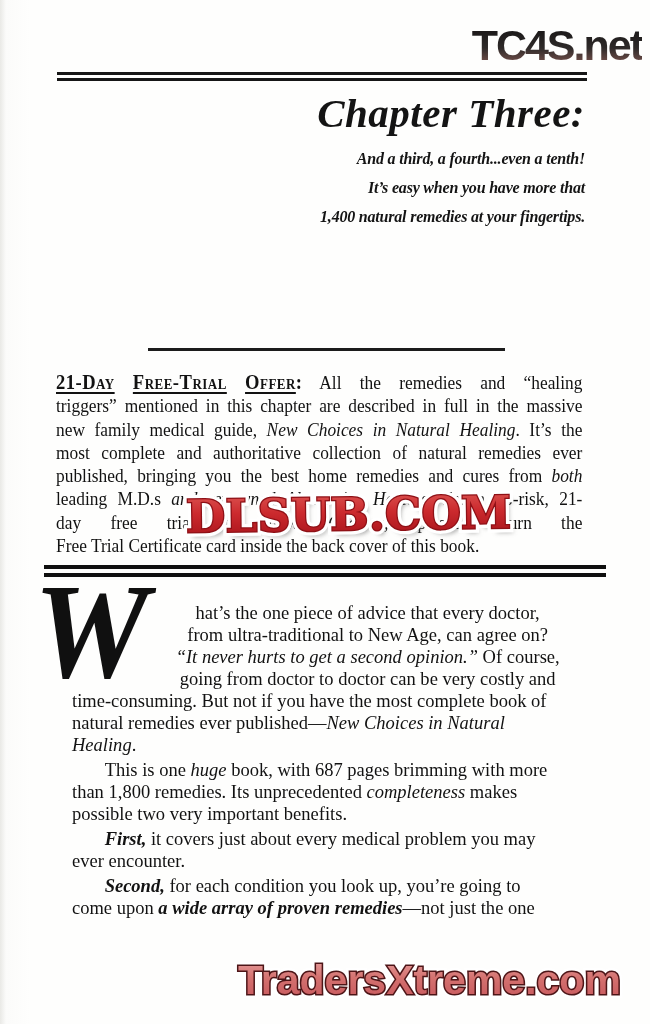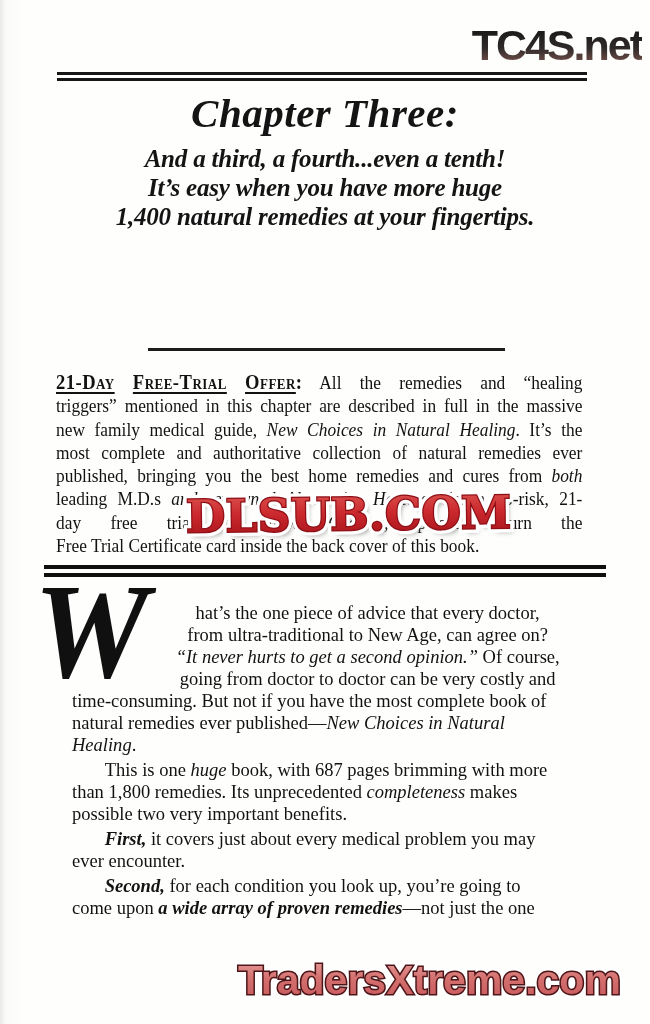--- a/index.html
+++ b/index.html
@@ -28,25 +28,25 @@
     border-top:3px solid #161616;border-bottom:3px solid #161616;
     box-sizing:border-box;
   }
   .rule-single{position:absolute;left:148px;top:348px;width:357px;height:3px;background:#1c1c1c;}
   .rule-bottom{
     position:absolute;left:44px;top:565px;width:562px;height:12px;
     border-top:4px solid #0f0f0f;border-bottom:4px solid #0f0f0f;
     box-sizing:border-box;
   }
   
-  .header{position:absolute;left:65px;top:90px;width:520px;text-align:center;}
+  .header{position:absolute;left:65px;top:90px;width:520px;text-align:right;}
   .chap{font-style:italic;font-weight:bold;font-size:41px;line-height:47px;letter-spacing:0.5px;}
   .title div{font-weight:bold;font-size:46px;line-height:50px;letter-spacing:0.5px;}
   .subtitle{margin-top:7px;}
-  .subtitle div{font-style:italic;font-weight:bold;font-size:25px;line-height:29px;letter-spacing:-0.2px;}
+  .subtitle div{font-style:italic;font-weight:bold;font-size:16px;line-height:29px;letter-spacing:-0.2px;}
   
   .offer{
     position:absolute;left:56px;top:371px;width:566px;
     font-size:18.7px;line-height:23.3px;
     transform:scaleX(0.93);transform-origin:left top;
     color:#121212;
   }
   .offer .line{text-align:justify;text-align-last:justify;}
   .offer .line:last-child{text-align:last;text-align-last:left;}
   .r-h{font-weight:bold;font-variant:small-caps;font-size:20px;letter-spacing:0.5px;
@@ -116,21 +116,21 @@
   <div class="tc4s">TC4S.net</div>
 
   <div class="rule-top"></div>
 
   <div class="header">
     <div class="chap">Chapter Three:</div>
     <div class="title">
     </div>
     <div class="subtitle">
       <div>And a third, a fourth...even a tenth!</div>
-      <div>It’s easy when you have more huge</div>
+      <div>It’s easy when you have more that</div>
       <div>1,400 natural remedies at your fingertips.</div>
     </div>
   </div>
 
   <div class="rule-single"></div>
 
   <div class="offer">
       <div class="line"><span class="r-h">21-Day</span><span> </span><span class="r-h">Free-Trial</span><span> </span><span class="r-h">Offer</span><span class="r-b">:</span><span> All the remedies and “healing</span></div>
       <div class="line"><span>triggers” mentioned in this chapter are described in full in the massive</span></div>
       <div class="line"><span>new family medical guide, </span><span class="r-i">New Choices in Natural Healing</span><span>. It’s the</span></div>

